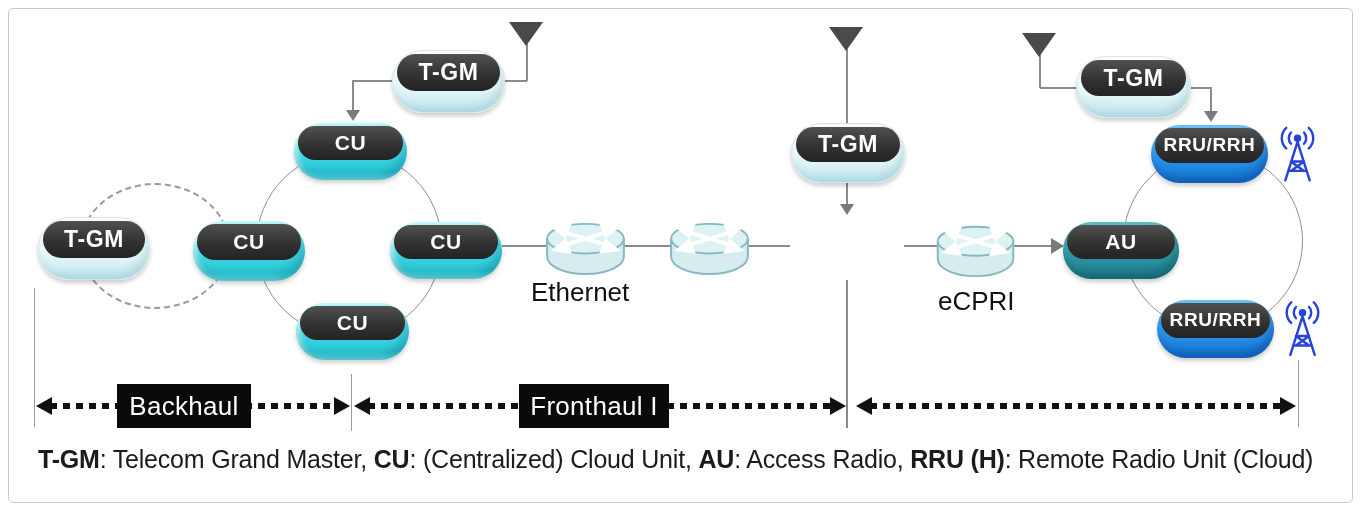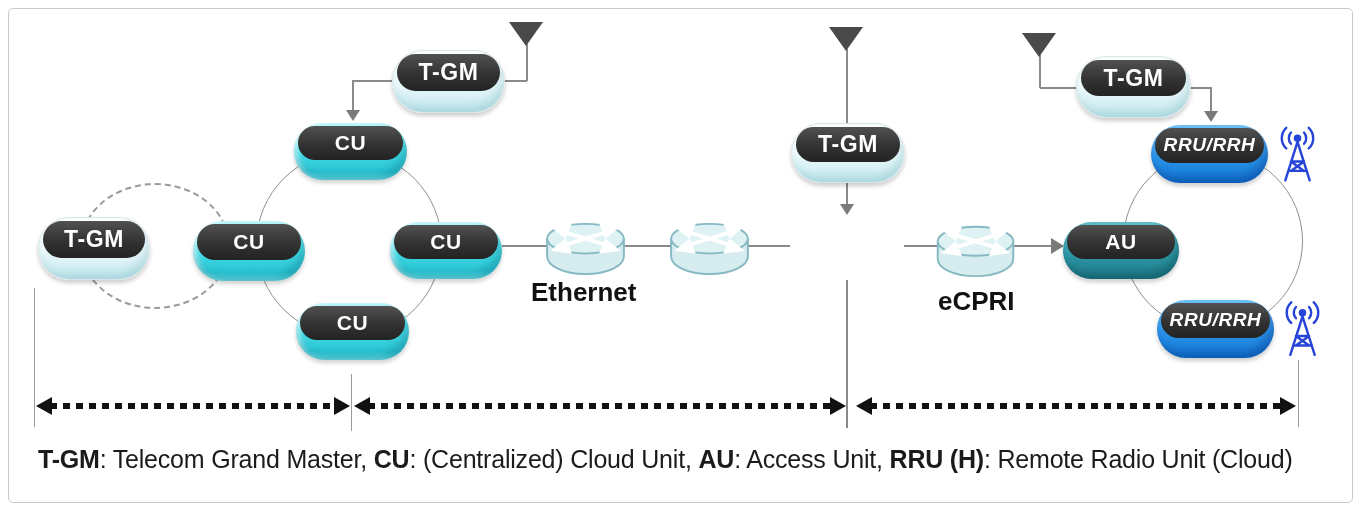--- a/index.html
+++ b/index.html
@@ -37,26 +37,26 @@
     background:linear-gradient(180deg,#515151 0%,#323232 55%,#232323 100%);
     border-radius:19px;color:#ffffff;font-weight:bold;letter-spacing:.6px;
     display:flex;align-items:center;justify-content:center;}
   .pill.cyan{background:linear-gradient(180deg,#93f2f8 0%,#4adee9 40%,#2ac7d6 85%,#63e8f0 100%);
     box-shadow:inset -4px -6px 9px rgba(0,90,110,.30),inset 3px 2px 6px rgba(255,255,255,.75),0 3px 4px rgba(0,0,0,.18);}
   .pill.light{background:linear-gradient(180deg,#ffffff 0%,#eefafc 50%,#c3e8ee 100%);
     border:1px solid #d9e6e8;box-shadow:inset -4px -5px 8px rgba(120,180,190,.35),0 3px 4px rgba(0,0,0,.20);}
   .pill.teal{background:linear-gradient(180deg,#5fc0cb 0%,#2d95a3 60%,#1e7b89 100%);
     box-shadow:inset -4px -6px 9px rgba(0,60,70,.35),0 3px 4px rgba(0,0,0,.2);}
   .pill.blue{background:linear-gradient(180deg,#6fc2f8 0%,#2a93ea 55%,#1278d4 100%);
-    box-shadow:inset -4px -6px 9px rgba(0,40,120,.35),0 3px 4px rgba(0,0,0,.2);font-style:italic;}
+    box-shadow:inset -4px -6px 9px rgba(0,40,120,.35),0 3px 4px rgba(0,0,0,.2);}
   .fs23 .cap{font-size:23px;} .fs21 .cap{font-size:21px;} .fs19 .cap{font-size:19px;}
 
   .router,.tower{position:absolute;z-index:2;}
 
-  .linklabel{position:absolute;z-index:3;font-weight:bold;font-size:26px;color:#111;}
+  .linklabel{position:absolute;z-index:3;font-weight:normal;font-size:26px;color:#111;}
 
   
   .dotline{position:absolute;top:403px;height:6px;z-index:1;
     background:repeating-linear-gradient(90deg,#111 0 7px,transparent 7px 13px);}
   .bh-left{position:absolute;top:397px;width:0;height:0;z-index:2;
     border-top:9px solid transparent;border-bottom:9px solid transparent;
     border-right:16px solid #111;}
   .bh-right{position:absolute;top:397px;width:0;height:0;z-index:2;
     border-top:9px solid transparent;border-bottom:9px solid transparent;
     border-left:16px solid #111;}
@@ -196,25 +196,27 @@
         <path d="M12,2 A15,15 0 0 0 12,24"></path>
       <path d="M31,7 A9,9 0 0 1 31,19"></path>
         <path d="M36,2 A15,15 0 0 1 36,24"></path>
       <path d="M24,17 L11,58 M24,17 L37,58 M14,48 L34,48 M17,38 L31,38 M17,38 L31,48 M31,38 L17,48"></path>
     </g>
   </svg>
 
   <div class="dotline" style="left:50px;width:288px"></div>
   <div class="bh-left" style="left:36px"></div>
   <div class="bh-right" style="left:334px"></div>
+  <div class="segbox" style="left:117px;width:134px">Backhaul</div>
 
   <div class="dotline" style="left:368px;width:464px"></div>
   <div class="bh-left" style="left:354px"></div>
   <div class="bh-right" style="left:830px"></div>
+  <div class="segbox" style="left:519px;width:150px">Fronthaul I</div>
 
   <div class="dotline" style="left:870px;width:412px"></div>
   <div class="bh-left" style="left:856px"></div>
   <div class="bh-right" style="left:1280px"></div>
 
   <div class="legend">
-    <span class="lb">T-GM</span><span>: Telecom Grand Master, </span><span class="lb">CU</span><span>: (Centralized) Cloud Unit,  </span><span class="lb">AU</span><span>: Access Unit,  </span><span class="lb">RRU (H)</span><span>: Remote Radio Unit (Cloud)</span>
+    <span class="lb">T-GM</span><span>: Telecom Grand Master, </span><span class="lb">CU</span><span>: (Centralized) Cloud Unit,  </span><span class="lb">AU</span><span>: Access Radio,  </span><span class="lb">RRU (H)</span><span>: Remote Radio Unit (Cloud)</span>
   </div>
 </div>
 
 </body></html>

